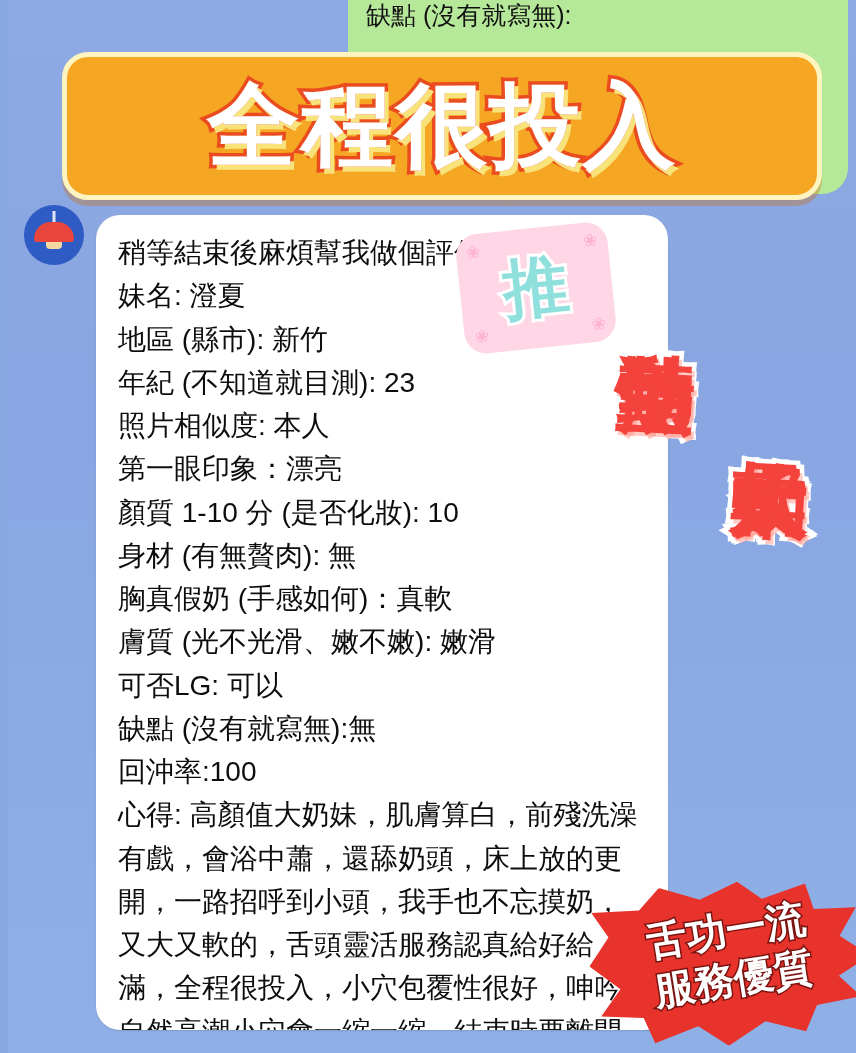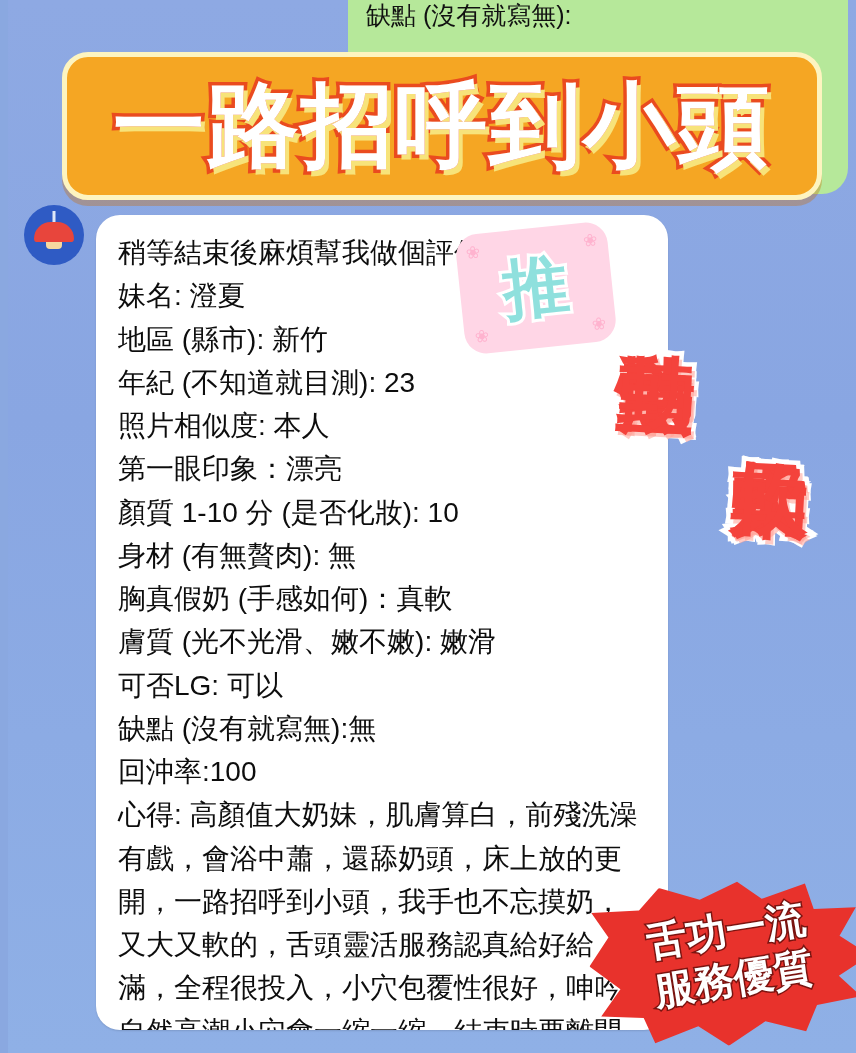--- a/index.html
+++ b/index.html
@@ -239,21 +239,21 @@
 可否LG:
 缺點 (沒有就寫無):</div>
 
   <div class="avatar">
     <span class="lamp-cord"></span>
     <span class="lamp-shade"></span>
     <span class="lamp-base"></span>
   </div>
 
   <div class="title-banner">
-    <span class="title-text">一路招呼到小頭</span>
+    <span class="title-text">全程很投入</span>
   </div>
 
   <div class="white-bubble">稍等結束後麻煩幫我做個評價
 妹名: 澄夏
 地區 (縣市): 新竹
 年紀 (不知道就目測): 23
 照片相似度: 本人
 第一眼印象：漂亮
 顏質 1-10 分 (是否化妝): 10
 身材 (有無贅肉):  無

